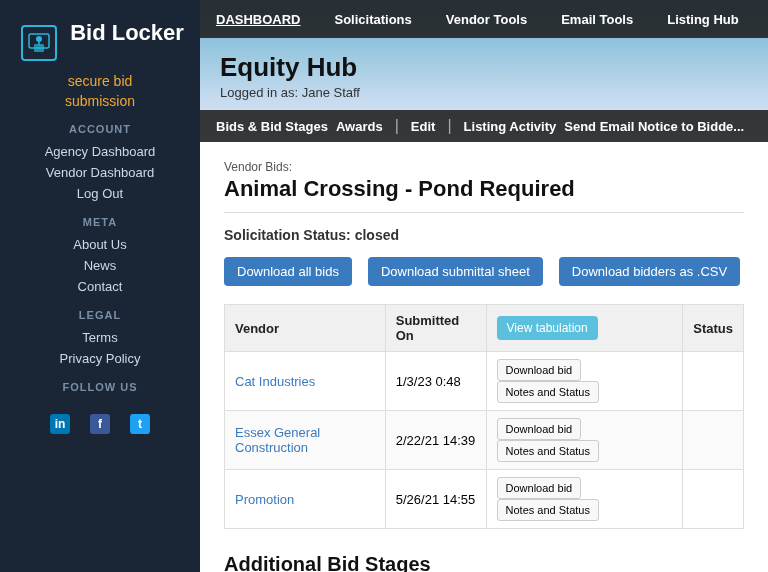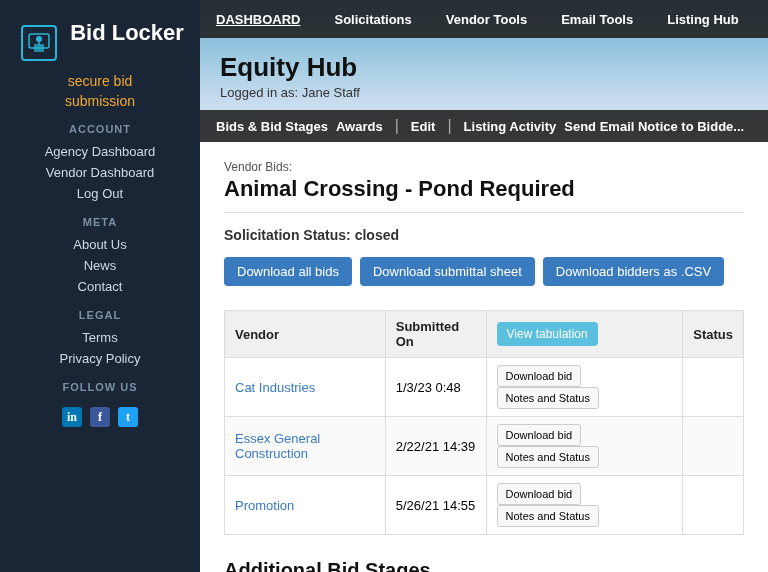--- a/index.html
+++ b/index.html
@@ -51,24 +51,23 @@
       font-size: 13px;
       text-decoration: none;
       display: block;
       text-align: center;
       padding: 3px 0;
       cursor: pointer;
       width: 100%;
     }
     .follow-us-icons {
       display: flex;
-      gap: 8px;
-      margin-top: 8px;
+      gap: 20px;
+      margin-top: 15px;
       justify-content: center;
-      font-family: Liberation Serif, serif;
     }
     .social-icon {
       width: 20px;
       height: 20px;
       border-radius: 3px;
       display: flex;
       align-items: center;
       justify-content: center;
       font-size: 12px;
       font-weight: bold;
@@ -164,22 +163,22 @@
       margin-bottom: 6px;
     }
     .solicitation-status {
       font-size: 14px;
       color: #333;
       margin-bottom: 14px;
     }
     .solicitation-status span { font-weight: bold; }
     .download-buttons {
       display: flex;
-      gap: 8px;
-      margin-bottom: 24px;
+      gap: 16px;
+      margin-bottom: 18px;
       flex-wrap: wrap;
     }
     .btn-blue {
       background: #3a7abf;
       color: #fff;
       border: none;
       border-radius: 4px;
       padding: 7px 13px;
       font-size: 13px;
       cursor: pointer;

